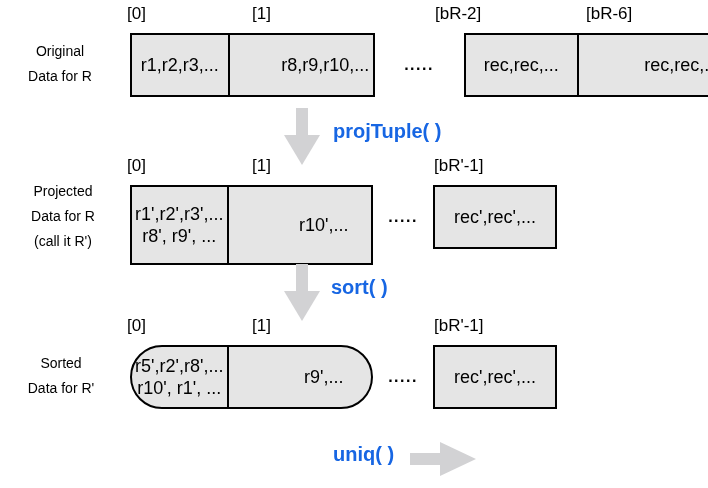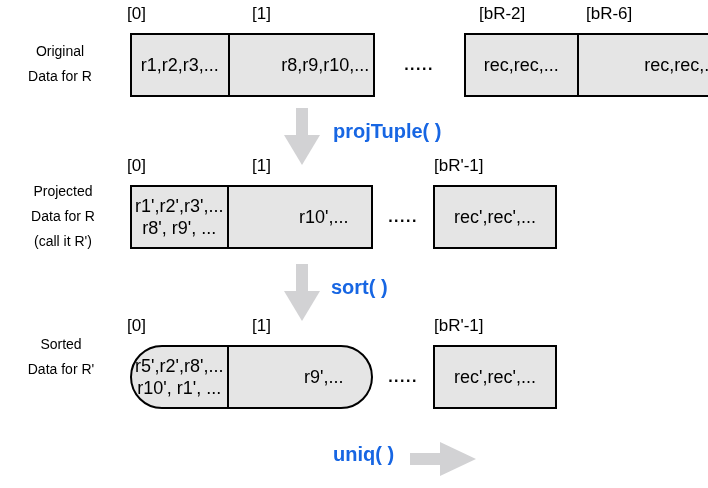--- a/index.html
+++ b/index.html
@@ -25,21 +25,21 @@
 <body>
 
 <div class="canvas">
 
   <div class="row-label" style="top:39px; width:120px;">
     <div>Original</div>
     <div>Data for R</div>
   </div>
   <div class="tick" style="left:127px; top:4px;">[0]</div>
   <div class="tick" style="left:252px; top:4px;">[1]</div>
-  <div class="tick" style="left:479px; top:4px;">[bR-2]</div>
+  <div class="tick" style="left:435px; top:4px;">[bR-2]</div>
   <div class="tick" style="left:586px; top:4px;">[bR-6]</div>
 
   <div class="block-group" style="left:130px; top:33px; width:245px; height:64px;">
     <div class="cell">
       <div>r1,r2,r3,...</div>
     </div>
     <div class="cell">
       <div>r8,r9,r10,...</div>
     </div>
   </div>
@@ -63,21 +63,21 @@
 
   <div class="row-label" style="top:179px; width:126px;">
     <div>Projected</div>
     <div>Data for R</div>
     <div>(call it R')</div>
   </div>
   <div class="tick" style="left:127px; top:156px;">[0]</div>
   <div class="tick" style="left:252px; top:156px;">[1]</div>
   <div class="tick" style="left:434px; top:156px;">[bR'-1]</div>
 
-  <div class="block-group" style="left:130px; top:185px; width:243px; height:64px;">
+  <div class="block-group" style="left:130px; top:185px; width:243px; height:80px;">
     <div class="cell">
       <div>r1',r2',r3',...</div>
       <div>r8', r9', ...</div>
     </div>
     <div class="cell">
       <div>r10',...</div>
     </div>
   </div>
   <div class="dots" style="left:375px; top:185px; width:56px; height:64px;">.....</div>
   <div class="block-group" style="left:433px; top:185px; width:124px; height:64px;">
@@ -87,21 +87,21 @@
   </div>
 
   <div class="arrow" style="left:284px; top:264px;">
     <svg width="36" height="57" viewBox="0 0 36 57" aria-hidden="true">
       <rect x="12" y="0" width="12" height="27" fill="var(--arrow)"></rect>
       <polygon points="0,27 36,27 18,57" fill="var(--arrow)"></polygon>
     </svg>
   </div>
   <div class="op-label" style="left:331px; top:276px;">sort( )</div>
 
-  <div class="row-label" style="top:332px; width:122px;">
+  <div class="row-label" style="top:351px; width:122px;">
     <div>Sorted</div>
     <div>Data for R'</div>
   </div>
   <div class="tick" style="left:127px; top:316px;">[0]</div>
   <div class="tick" style="left:252px; top:316px;">[1]</div>
   <div class="tick" style="left:434px; top:316px;">[bR'-1]</div>
 
   <div class="block-group" style="left:130px; top:345px; width:243px; height:64px;border-radius:32px;">
     <div class="cell">
       <div>r5',r2',r8',...</div>

